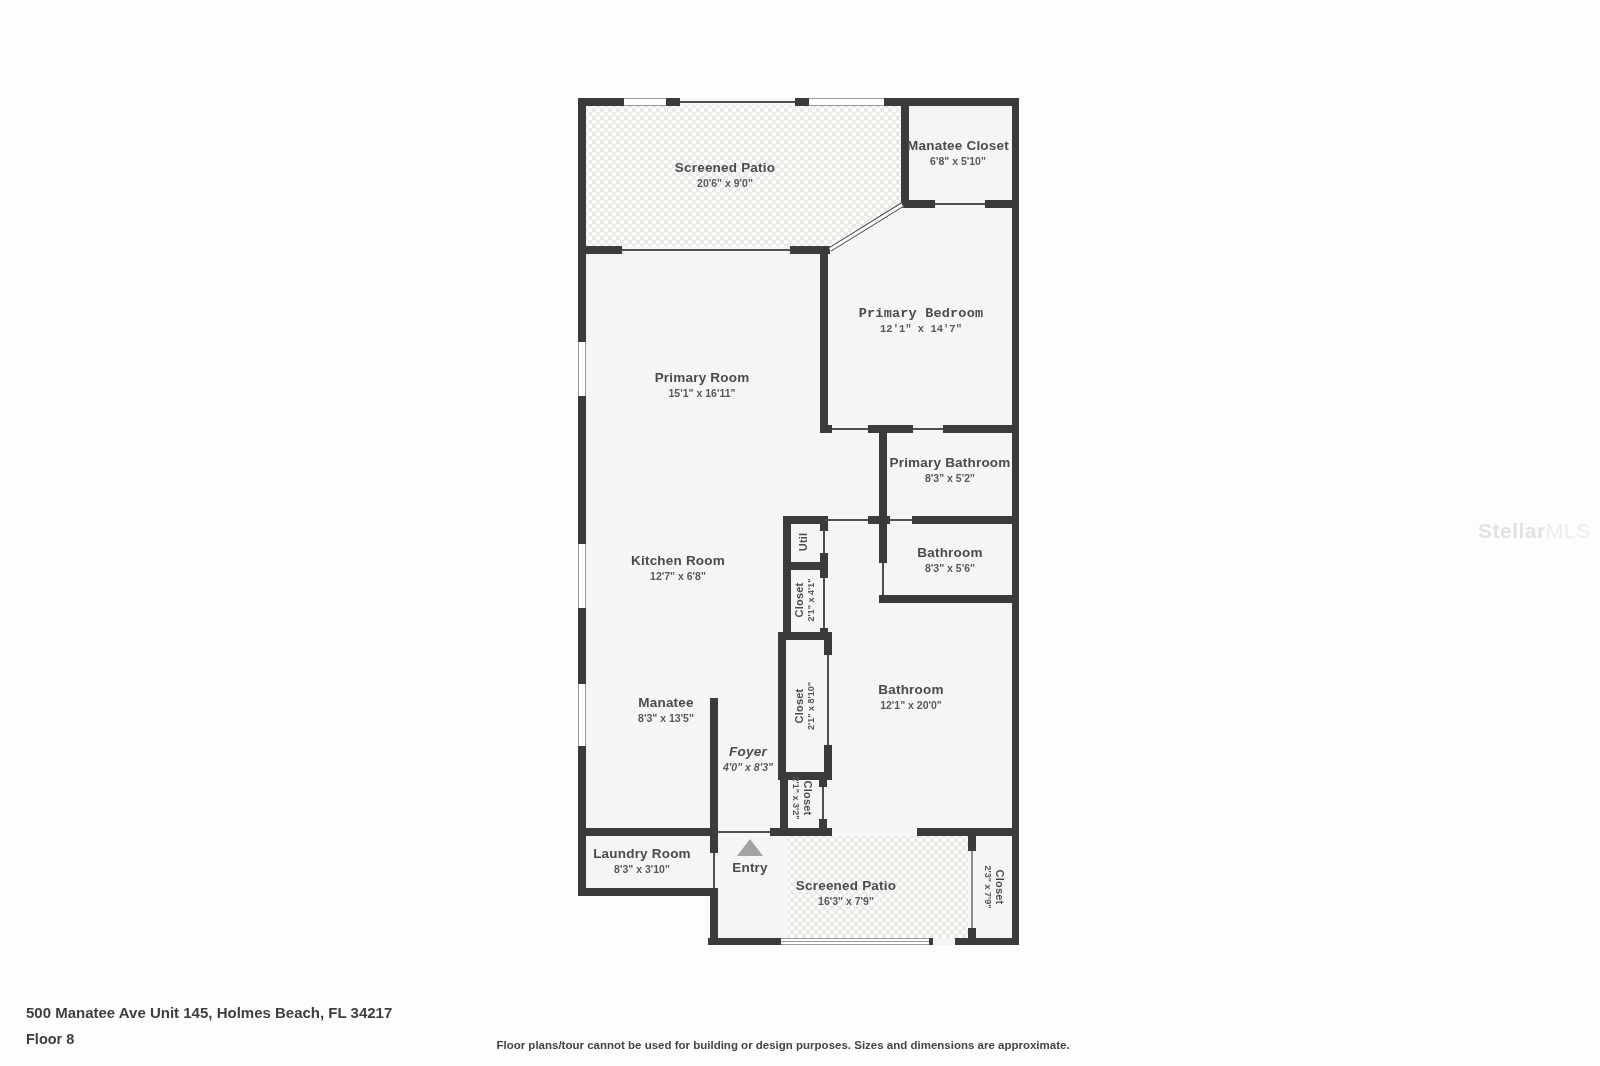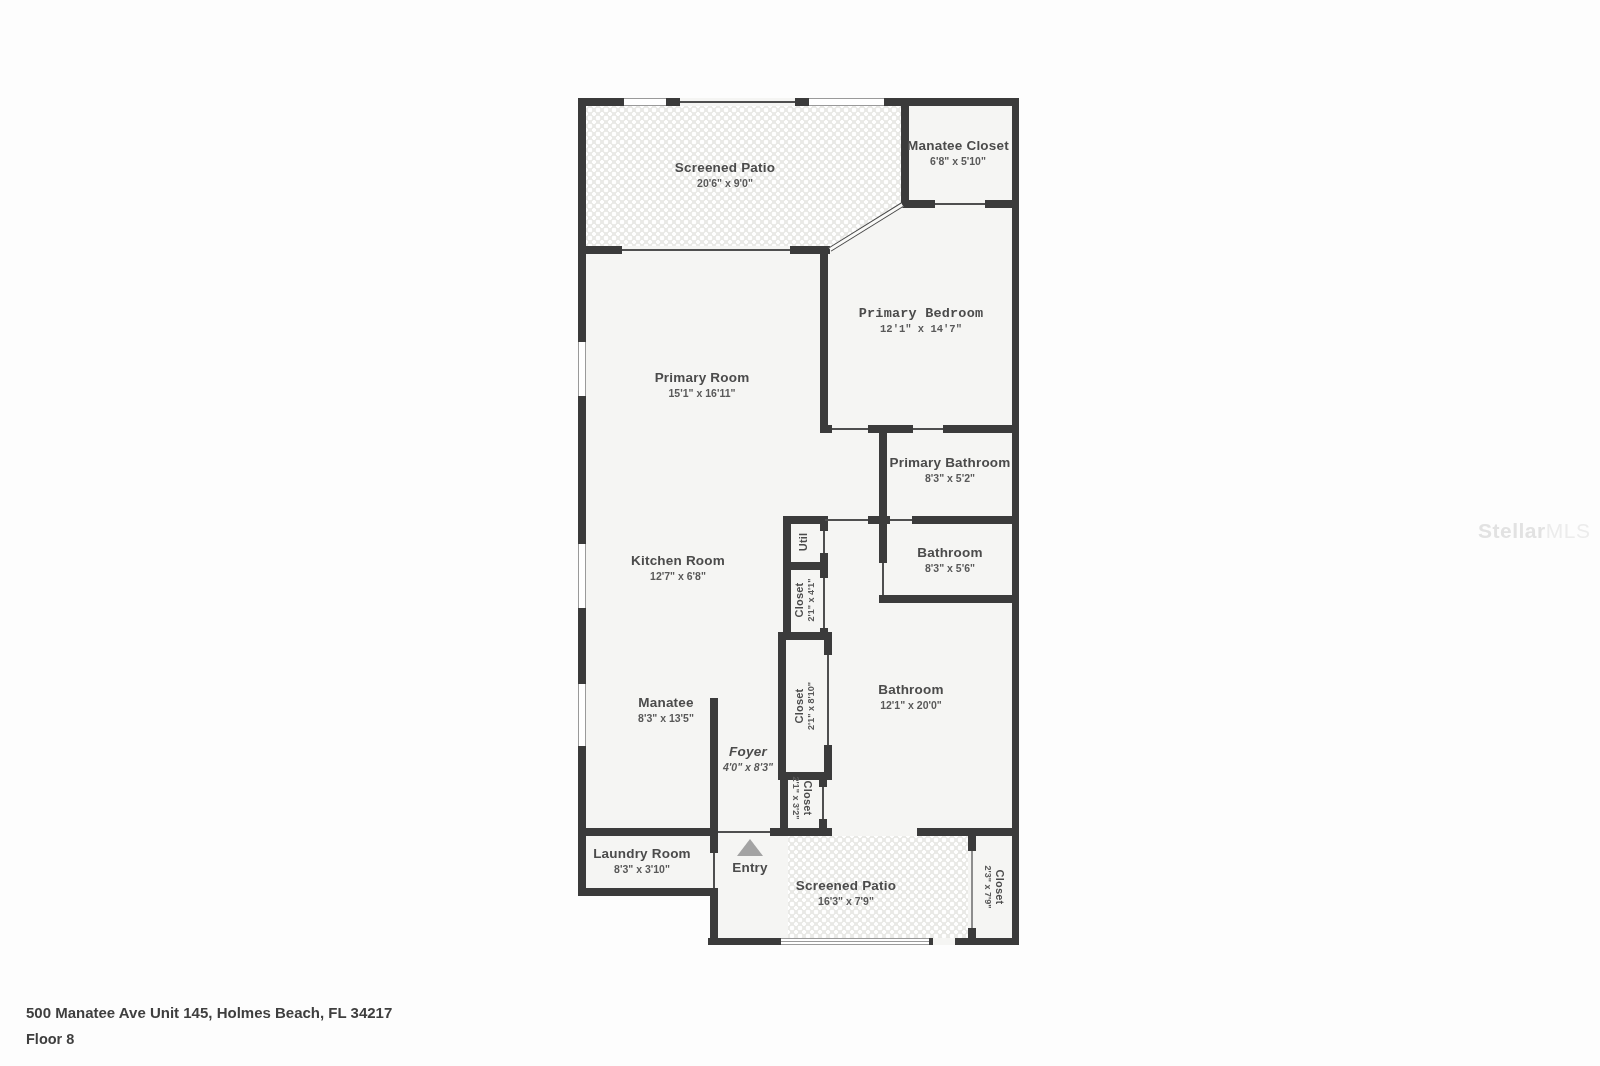--- a/index.html
+++ b/index.html
@@ -192,13 +192,14 @@
       <span class="nm">Closet</span>
       <span class="dim">2'3" x 7'9"</span>
     </div>
   </div>
 
   <div id="watermark">
     <span class="b1">Stellar</span><span class="b2">MLS</span>
   </div>
   <div class="addr">500 Manatee Ave Unit 145, Holmes Beach, FL 34217</div>
   <div class="floor">Floor 8</div>
+  <div class="disclaimer">Floor plans/tour cannot be used for building or design purposes. Sizes and dimensions are approximate.</div>
 </div>
 
 </body></html>

